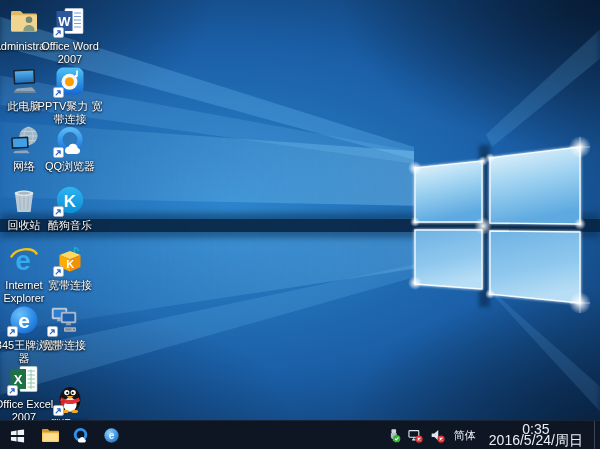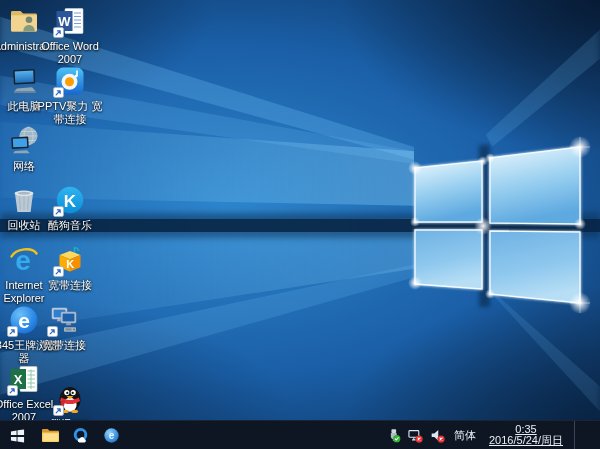--- a/index.html
+++ b/index.html
@@ -38,24 +38,24 @@
   .sc{position:absolute;left:-1px;bottom:-1px;width:11px;height:11px;}
   .lbl{margin-top:3px;font-size:11px;line-height:12.5px;color:#fff;
        text-shadow:0 1px 2px rgba(0,0,0,.95), 0 0 3px rgba(0,0,0,.7);}
 
   
   .taskbar{position:absolute;left:0;top:420px;width:600px;height:29px;background:#0e1624;
            display:flex;align-items:center;border-top:1px solid rgba(60,80,110,.25);box-sizing:border-box;}
   .tb-left{display:flex;align-items:center;height:100%;}
   .tb-btn{width:31px;height:100%;display:flex;align-items:center;justify-content:center;}
   .tb-start{width:34px;}
-  .tb-right{margin-left:auto;display:flex;align-items:center;gap:7px;height:100%;padding-right:21px;}
+  .tb-right{margin-left:auto;display:flex;align-items:center;gap:7px;height:100%;padding-right:1px;}
   .trayico{width:15px;height:15px;display:flex;align-items:center;justify-content:center;}
   .lang{font-size:11px;color:#eaeff5;padding:0 2px;}
-  .clock{font-size:11px;line-height:11px;color:#eaeff5;text-align:center;padding:0 4px;text-decoration:underline;}
+  .clock{font-size:14px;line-height:11px;color:#eaeff5;text-align:center;padding:0 4px;}
   .showdesk{width:4px;height:100%;border-left:1px solid rgba(120,140,170,.4);}
 </style>
 </head>
 <body>
 
 <div class="screen">
 
   <div class="wall">
     <div class="base"></div>
     <div class="beam beamC"></div>
@@ -194,20 +194,39 @@
         <g transform="rotate(-3 12 18)">
           <rect x="3.5" y="12" width="17" height="11.5" rx="1" fill="#18222e"></rect>
           <rect x="5" y="13.5" width="14" height="8.5" fill="#3fa0e8"></rect>
         </g>
         <path d="M7 26l12-.8 2.8 3H5z" fill="#8fa6ba"></path>
       </svg>
     </div>
     <div class="lbl">网络</div>
   </div>
 
+  <div class="cell" style="left:35px;top:125px">
+    <div class="ico">
+      <svg class="main" viewBox="0 0 32 32">
+        <defs>
+            <linearGradient id="qbr" x1="0" y1="0" x2="0" y2="1">
+              <stop offset="0" stop-color="#55b8f5"></stop>
+              <stop offset="1" stop-color="#1a78e0"></stop>
+            </linearGradient>
+          </defs>
+        <circle cx="16" cy="14.5" r="10" fill="none" stroke="url(#qbr)" stroke-width="5"></circle>
+        <path d="M11 25a3.8 3.8 0 013.5-3.2 4.8 4.8 0 019.2 1.1 3.1 3.1 0 01-.4 6.1H14.2A3.5 3.5 0 0111 25z" fill="#fff"></path>
+      </svg>
+      <svg class="sc" viewBox="0 0 12 12">
+          <rect x=".5" y=".5" width="11" height="11" rx="2" fill="#fff" stroke="#9fb0c0"></rect>
+          <path d="M3.4 8.6L7.8 4.2M7.8 4.2H4.8M7.8 4.2v3" stroke="#2864c8" stroke-width="1.3" fill="none" stroke-linecap="round" stroke-linejoin="round"></path>
+        </svg>
+    </div>
+    <div class="lbl">QQ浏览器</div>
+  </div>
 
   <div class="cell" style="left:-11px;top:184px">
     <div class="ico">
       <svg class="main" viewBox="0 0 32 32">
         <path d="M7 9.5l2.4 18.5h13.2L25 9.5z" fill="#c3cfd8" opacity=".95"></path>
         <path d="M11.5 12.5l.9 13M16 12.5v13M20.5 12.5l-.9 13" stroke="#a8b6c0" stroke-width="1.2" fill="none"></path>
         <ellipse cx="16" cy="9.3" rx="9.5" ry="2.7" fill="#dde6ec"></ellipse>
         <ellipse cx="16" cy="9.3" rx="6.3" ry="1.5" fill="#a9b7c1"></ellipse>
       </svg>
     </div>

